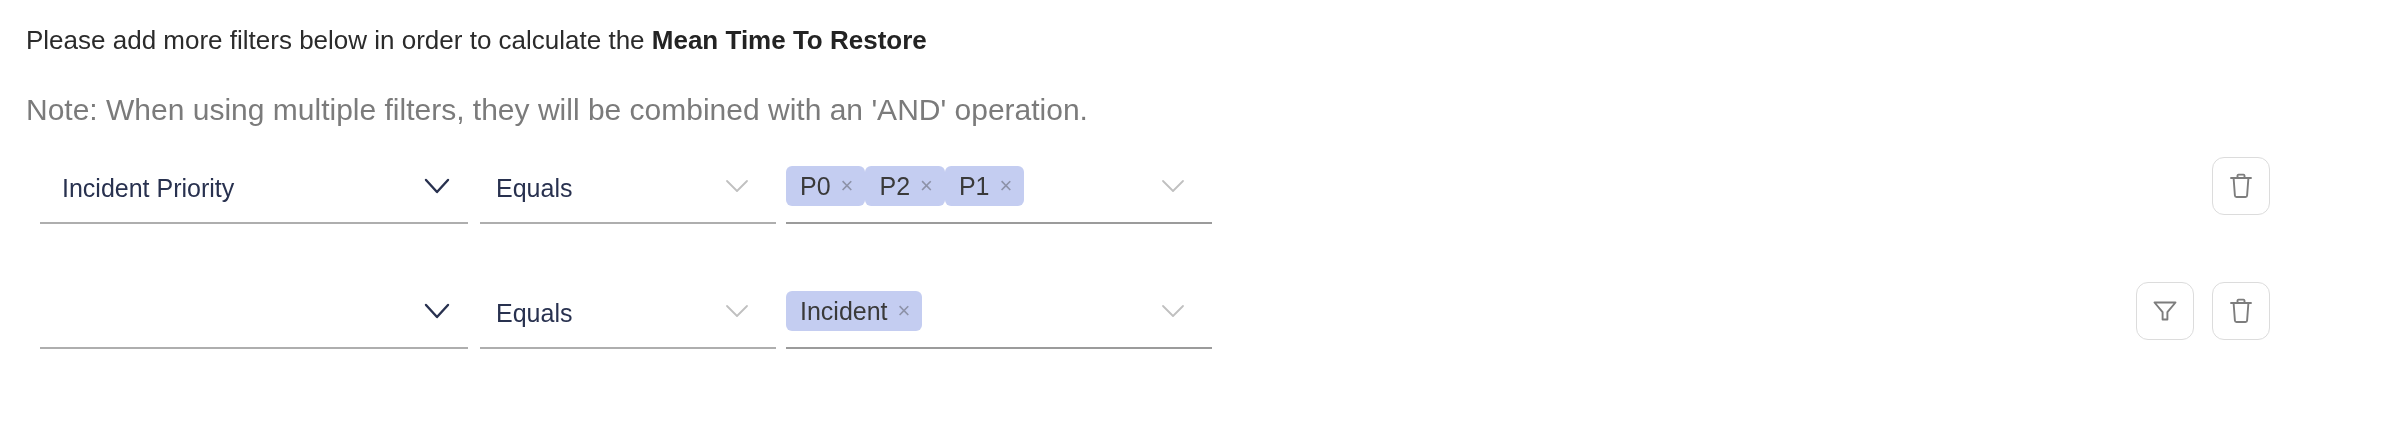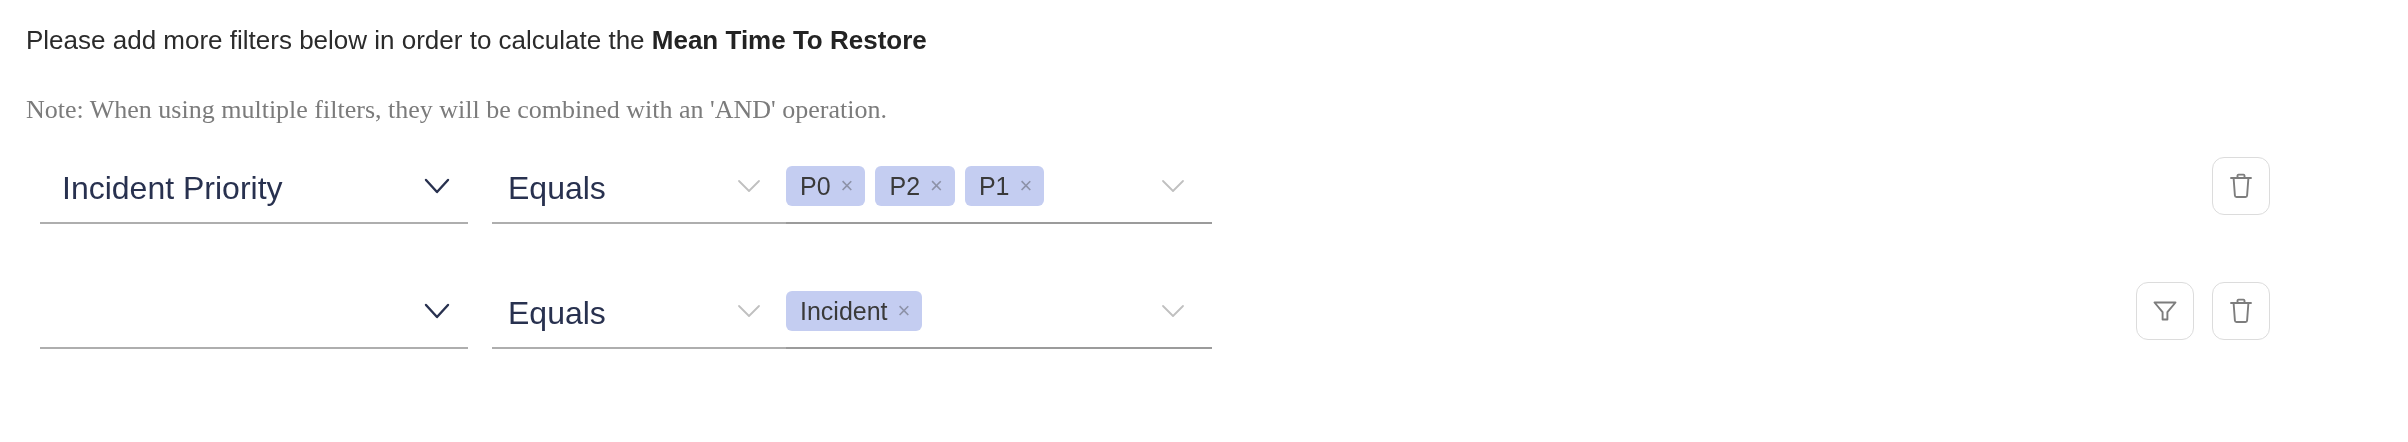--- a/index.html
+++ b/index.html
@@ -34,25 +34,24 @@
     white-space: pre;
   }
   .intro .strong {
     font-weight: bold;
     color: #232323;
   }
   .note {
     position: absolute;
     left: 26px;
     top: 95px;
-    font-size: 26px;
+    font-size: 30px;
     line-height: 30px;
     color: #7b7b7b;
     white-space: pre;
-    font-family: Liberation Serif, serif;
   }
 
   
   .rows {
     position: absolute;
     left: 0;
     top: 158px;
     width: 2408px;
   }
   .filter-row {
@@ -65,28 +64,28 @@
     position: absolute;
     top: 0;
     height: 66px;
     border-bottom: 2px solid #aeaeae;
     box-sizing: border-box;
   }
   .field .value {
     position: absolute;
     left: 22px;
     top: 14px;
-    font-size: 32px;
+    font-size: 25px;
     line-height: 32px;
     color: #28314f;
     white-space: nowrap;
   }
 
   .field-attribute { left: 40px;  width: 428px; }
-  .field-operator  { left: 492px; width: 296px; }
+  .field-operator  { left: 480px; width: 296px; }
   .field-values    { left: 786px; width: 426px; border-bottom-color: #9b9b9b; }
 
   .field-operator .value { left: 16px; }
 
   
   .chev {
     position: absolute;
     top: 20px;
     width: 26px;
     height: 16px;
@@ -95,21 +94,20 @@
   .chev-dark   { right: 18px; }
   .chev-light  { right: 26px; }
 
   
   .chips {
     position: absolute;
     left: 0;
     top: 8px;
     display: flex;
     align-items: center;
-    gap: 10px;
     white-space: nowrap;
   }
   .chip {
     display: inline-flex;
     align-items: center;
     gap: 10px;
     height: 40px;
     padding: 0 12px 0 14px;
     border-radius: 6px;
     background: #c4cdf1;

